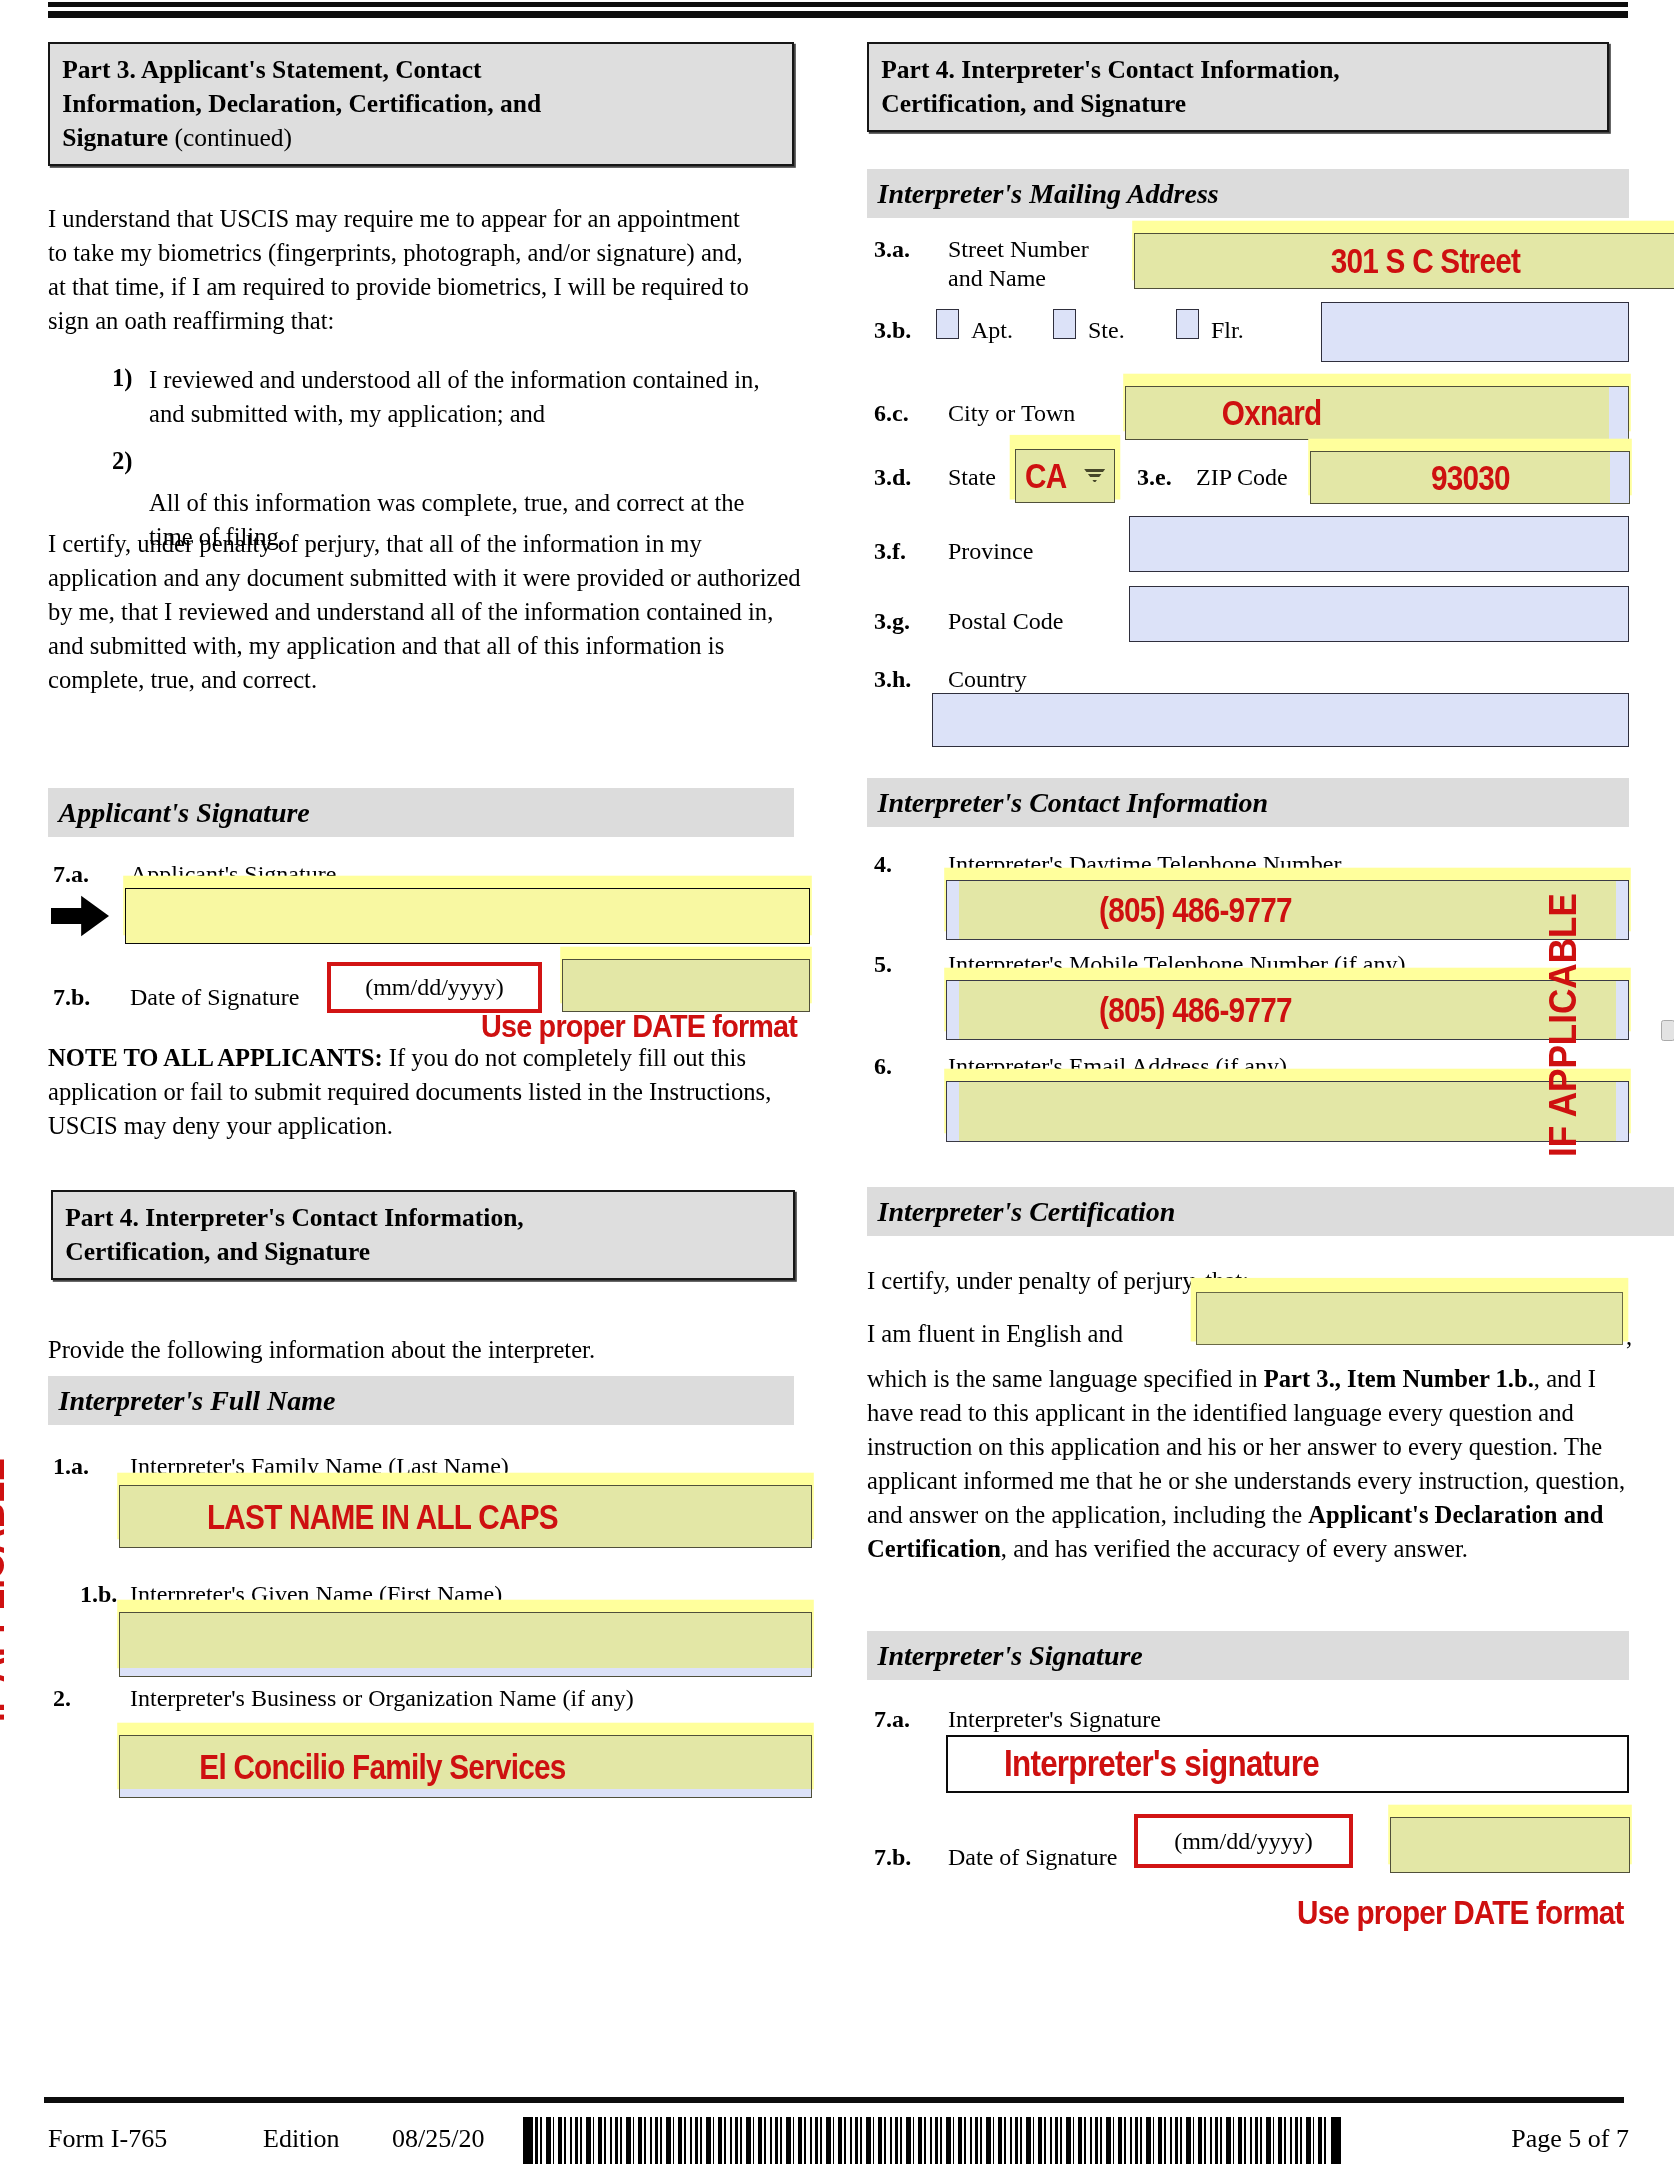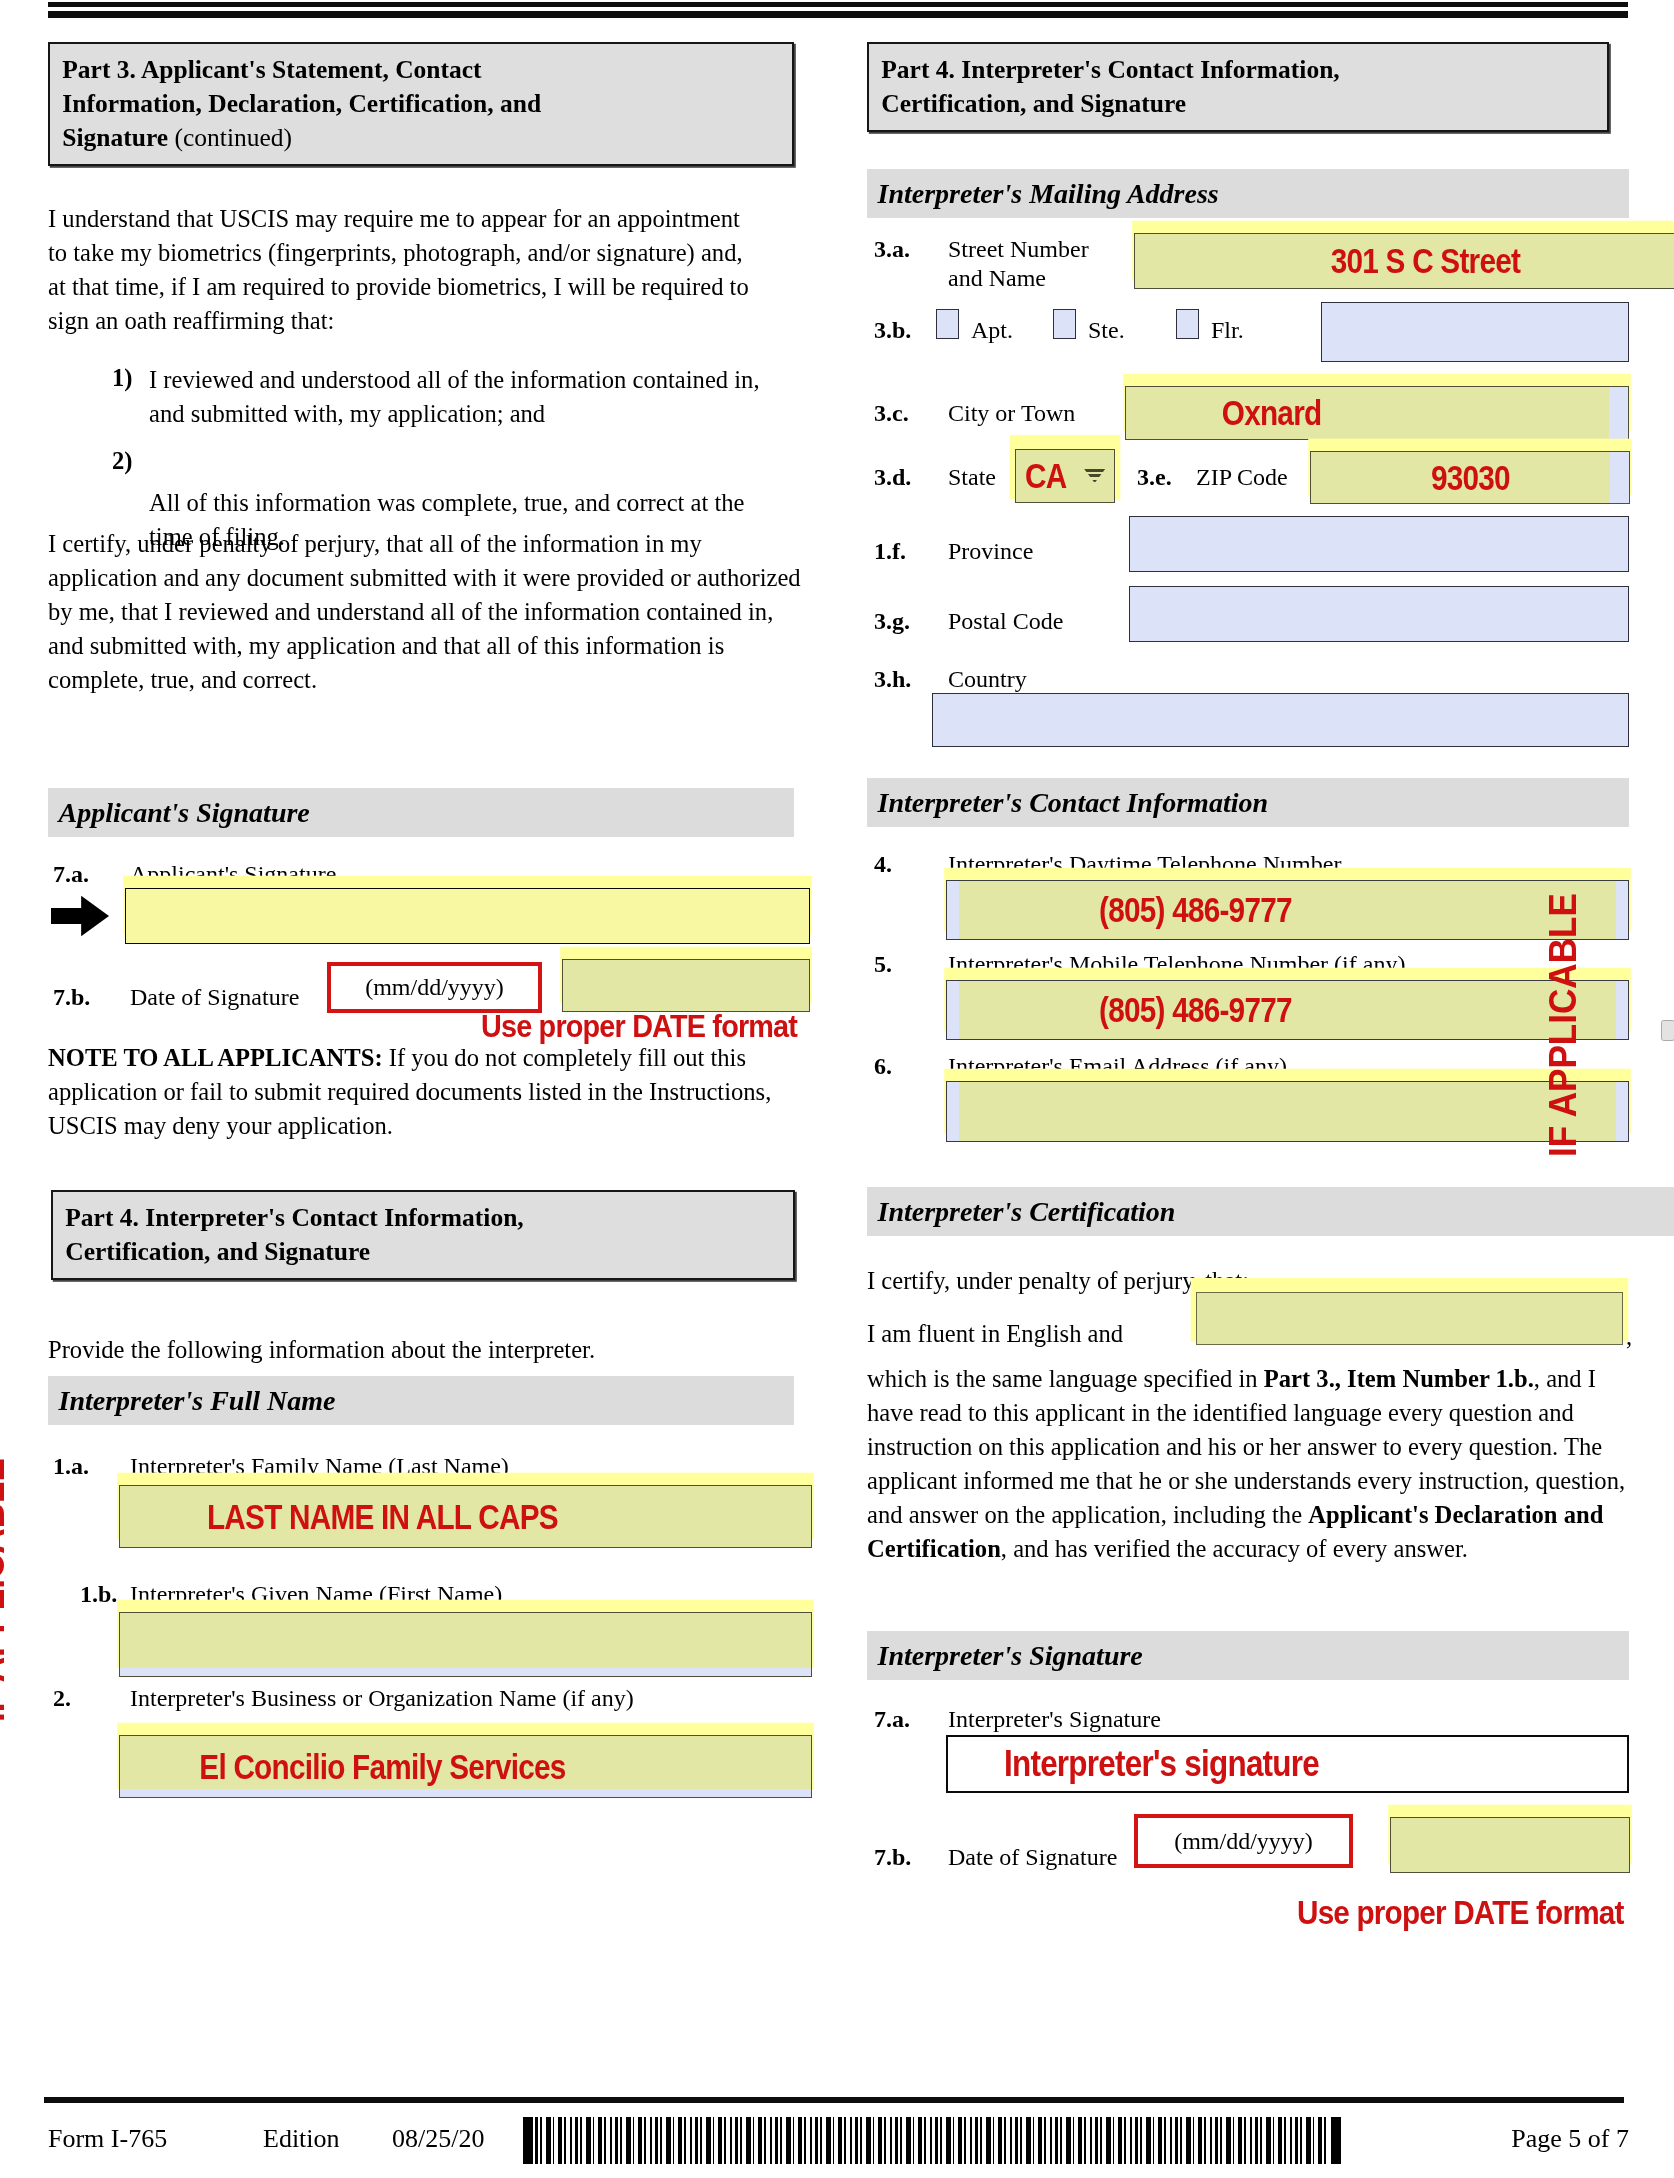--- a/index.html
+++ b/index.html
@@ -132,39 +132,39 @@
 
   <span class="abs num" style="left:874px;top:316px;">3.b.</span>
   <div class="abs cb" style="left:936px;top:309px;"></div>
   <span class="abs lbl" style="left:971px;top:316px;">Apt.</span>
   <div class="abs cb" style="left:1053px;top:309px;"></div>
   <span class="abs lbl" style="left:1088px;top:316px;">Ste.</span>
   <div class="abs cb" style="left:1176px;top:309px;"></div>
   <span class="abs lbl" style="left:1211px;top:316px;">Flr.</span>
   <div class="abs fld blue" style="left:1321px;top:302px;width:308px;height:60px;"></div>
 
-  <span class="abs num" style="left:874px;top:399px;">3.c.</span>
+  <span class="abs num" style="left:874px;top:399px;">6.c.</span>
   <span class="abs lbl" style="left:948px;top:399px;">City or Town</span>
   <div class="abs fld strip-r20 glow" style="left:1125px;top:386px;width:504px;height:54px;padding-right:211px;">
     <span class="redval">Oxnard</span>
   </div>
 
   <span class="abs num" style="left:874px;top:463px;">3.d.</span>
   <span class="abs lbl" style="left:948px;top:463px;">State</span>
   <div class="abs fld olive glowbig" style="left:1015px;top:449px;width:100px;height:54px;justify-content:space-between;padding:0 8.8px;">
     <span class="redval" style="transform-origin:left center;">CA</span>
     <span class="ddarrow"></span>
   </div>
   <span class="abs num" style="left:1137px;top:463px;">3.e.</span>
   <span class="abs lbl" style="left:1196px;top:463px;">ZIP Code</span>
   <div class="abs fld strip-r20 glow" style="left:1310px;top:451px;width:320px;height:53px;">
     <span class="redval">93030</span>
   </div>
 
-  <span class="abs num" style="left:874px;top:537px;">1.f.</span>
+  <span class="abs num" style="left:874px;top:537px;">3.f.</span>
   <span class="abs lbl" style="left:948px;top:537px;">Province</span>
   <div class="abs fld blue" style="left:1129px;top:516px;width:500px;height:56px;"></div>
 
   <span class="abs num" style="left:874px;top:607px;">3.g.</span>
   <span class="abs lbl" style="left:948px;top:607px;">Postal Code</span>
   <div class="abs fld blue" style="left:1129px;top:586px;width:500px;height:56px;"></div>
 
   <span class="abs num" style="left:874px;top:665px;">3.h.</span>
   <span class="abs lbl" style="left:948px;top:665px;">Country</span>
   <div class="abs fld blue" style="left:932px;top:693px;width:697px;height:54px;"></div>

